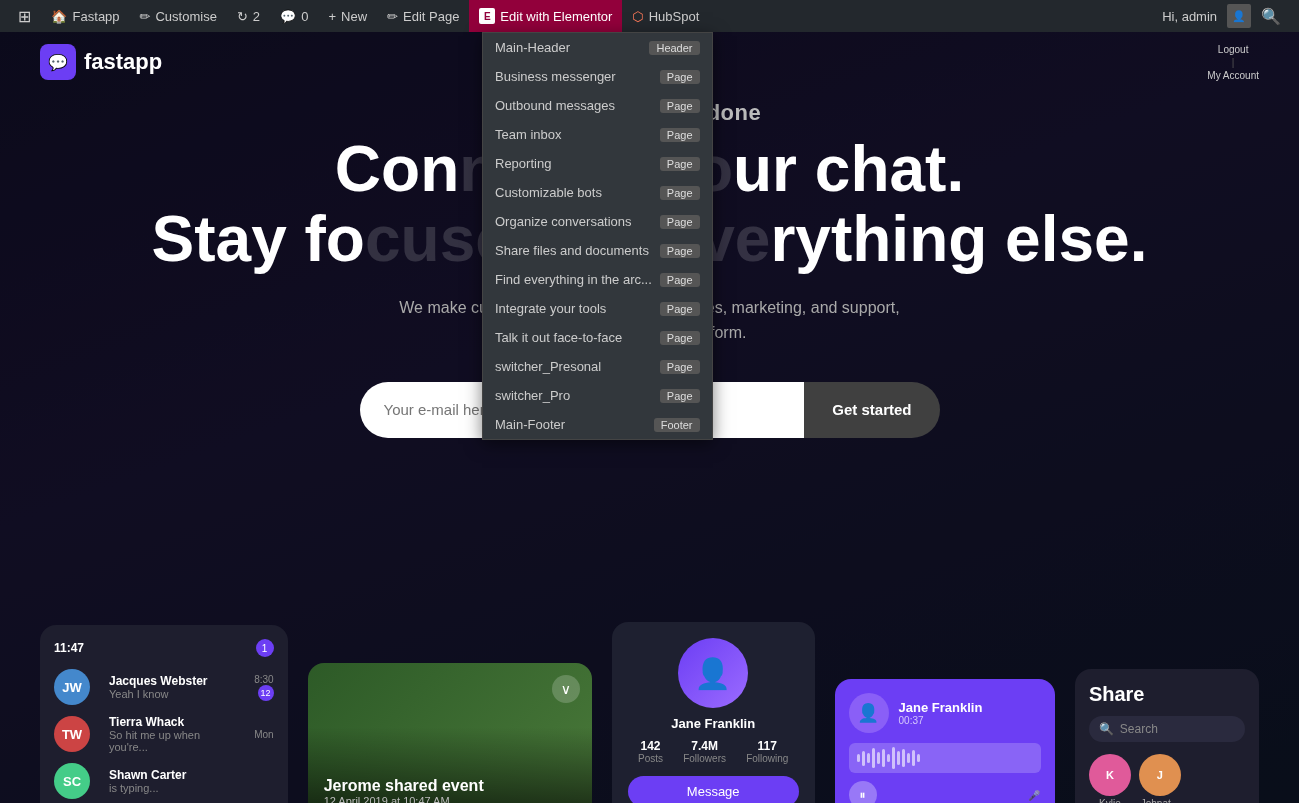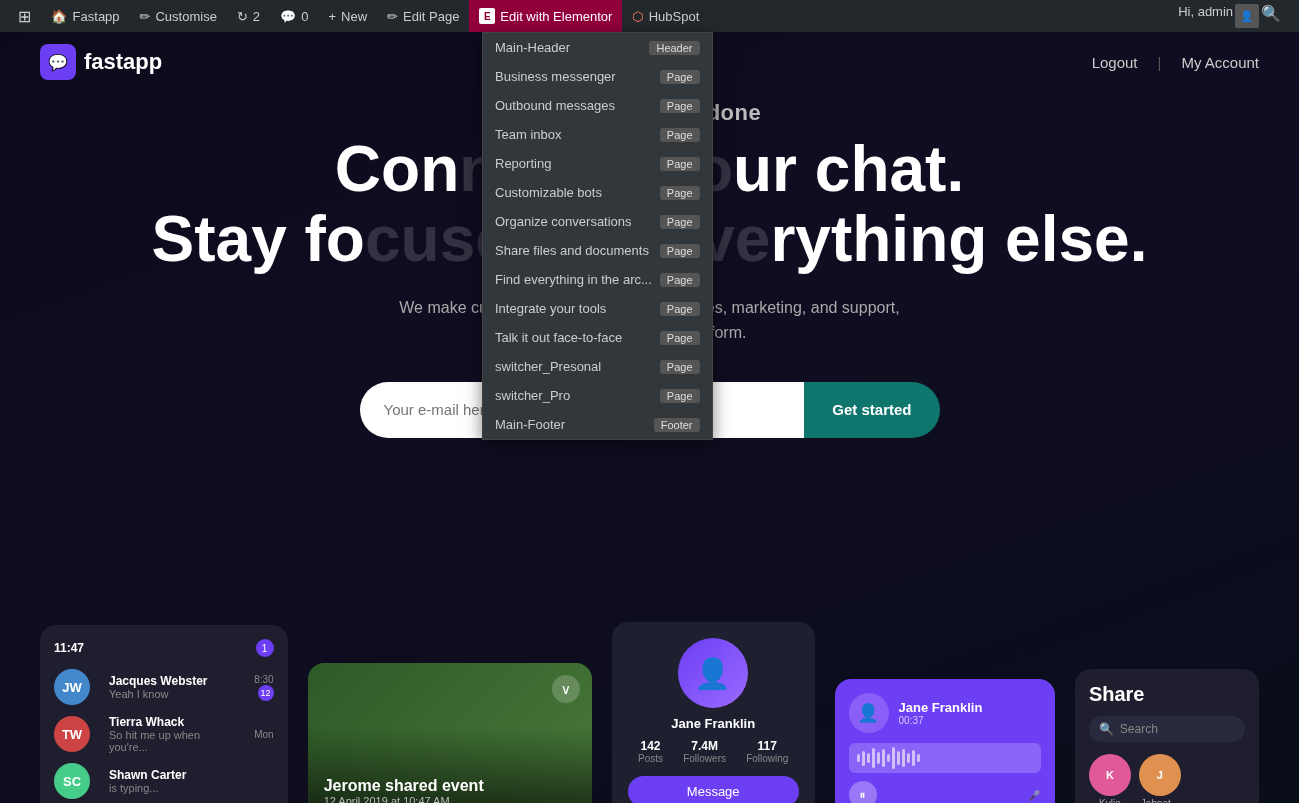--- a/index.html
+++ b/index.html
@@ -24,22 +24,22 @@
       height: 32px;
       color: #ccc;
       font-size: 13px;
       cursor: pointer;
       white-space: nowrap;
     }
     .admin-bar-item.elementor-active { background: #92003b; color: #fff; }
     .admin-bar-right {
       margin-left: auto;
       display: flex;
-      align-items: flex-start;
-      gap: 2px;
+      align-items: center;
+      gap: 10px;
       color: #ccc;
       font-size: 13px;
       padding-right: 10px;
     }
 
     
     .dropdown-menu {
       position: absolute;
       top: 32px;
       left: 482px;
@@ -107,23 +107,24 @@
       border-radius: 8px;
       display: flex;
       align-items: center;
       justify-content: center;
       font-size: 16px;
     }
     .site-header-right {
       margin-left: auto;
       display: flex;
       align-items: center;
-      gap: 16px;
-      font-size: 15px;
+      gap: 2px;
+      font-size: 10px;
       color: #ccc;
+      flex-direction: column;
     }
     .site-header-right a { color: #ccc; text-decoration: none; }
     .site-header-right .sep { color: #555; margin: 0 4px; }
 
     
     .hero {
       position: absolute;
       top: 100px;
       left: 0;
       right: 0;
@@ -160,21 +161,21 @@
       border-radius: 40px 0 0 40px;
       padding: 0 24px;
       font-size: 15px;
       background: #fff;
       color: #333;
       outline: none;
     }
     .hero-btn {
       height: 56px;
       padding: 0 28px;
-      background: #0f766e;
+      background: #404040;
       color: #fff;
       border: none;
       border-radius: 0 40px 40px 0;
       font-size: 15px;
       font-weight: 600;
       cursor: pointer;
       white-space: nowrap;
     }
 
     

